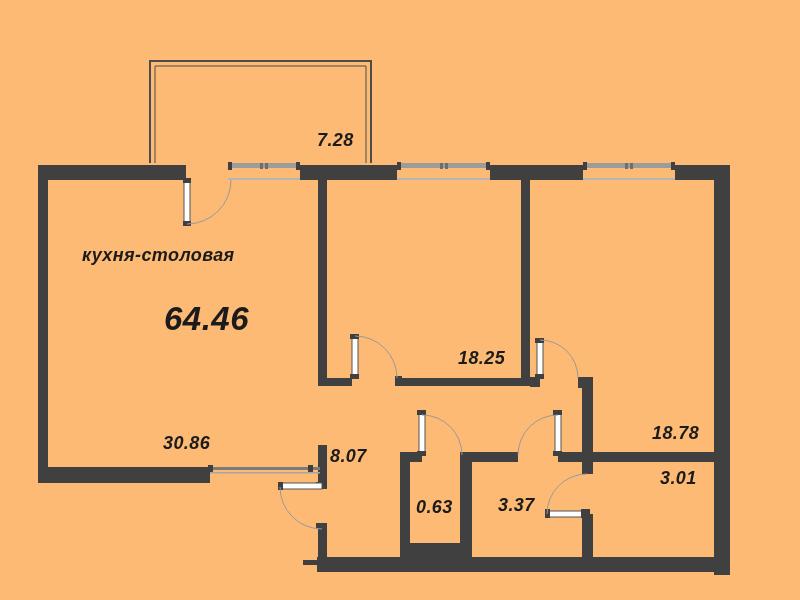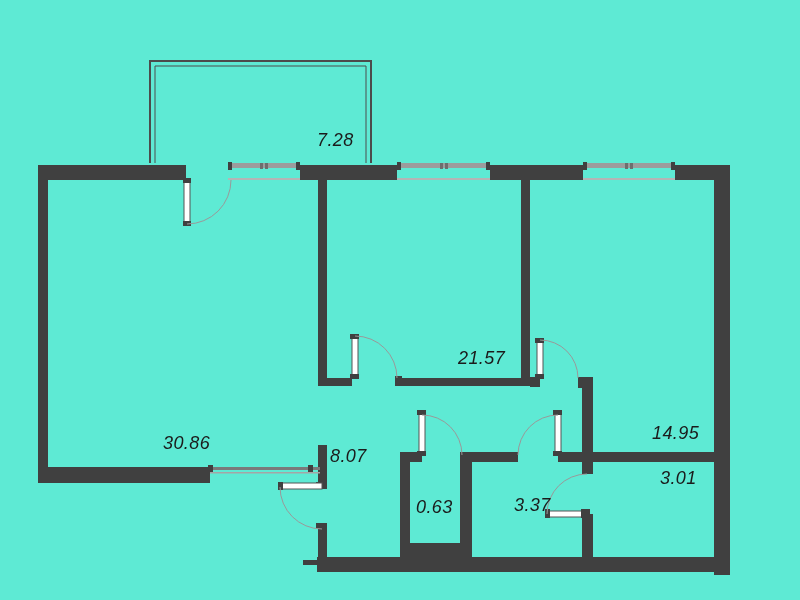--- a/index.html
+++ b/index.html
@@ -1,18 +1,19 @@
 <!DOCTYPE html>
 <html><head>
 <meta charset="utf-8">
 <style>
   html,body{margin:0;padding:0;background:#ffffff;}
   .canvas{
-    position:relative;width:800px;height:600px;background:#5eead4;overflow:hidden;
+    position:relative;width:800px;height:600px;background:#fdba74;overflow:hidden;
     font-family:"Liberation Sans",sans-serif;
+    font-weight:bold;
   }
   .plan-svg{position:absolute;left:0;top:0;}
   .lbl{
     position:absolute;
     font-family:"Liberation Sans",sans-serif;
     font-style:italic;
     font-size:18px;
     color:#1b1b1b;
     letter-spacing:0.4px;
     white-space:nowrap;
@@ -139,20 +140,22 @@
       <g>
         <rect x="547" y="511" width="40" height="6" fill="#ffffff" stroke="#555555" stroke-width="1"></rect>
         <rect x="545" y="509" width="5" height="9" fill="#404040"></rect>
         <rect x="581" y="509" width="9" height="9" fill="#404040"></rect>
         <path d="M547,514 A40,40 0 0 1 587,474" fill="none" stroke="#999999" stroke-width="1"></path>
       </g>
     </g>
   </svg>
 
   <div class="lbl" style="left:317px;top:130px;">7.28</div>
+  <div class="lbl" style="left:82px;top:245px;">кухня-столовая</div>
+  <div class="lbl lbl-big" style="left:164px;top:300px;">64.46</div>
   <div class="lbl" style="left:163px;top:433px;">30.86</div>
-  <div class="lbl" style="left:458px;top:348px;">21.57</div>
-  <div class="lbl" style="left:652px;top:423px;">14.95</div>
+  <div class="lbl" style="left:458px;top:348px;">18.25</div>
+  <div class="lbl" style="left:652px;top:423px;">18.78</div>
   <div class="lbl" style="left:330px;top:446px;">8.07</div>
   <div class="lbl" style="left:416px;top:497px;">0.63</div>
-  <div class="lbl" style="left:514px;top:495px;">3.37</div>
+  <div class="lbl" style="left:498px;top:495px;">3.37</div>
   <div class="lbl" style="left:660px;top:468px;">3.01</div>
 </div>
 
 </body></html>

